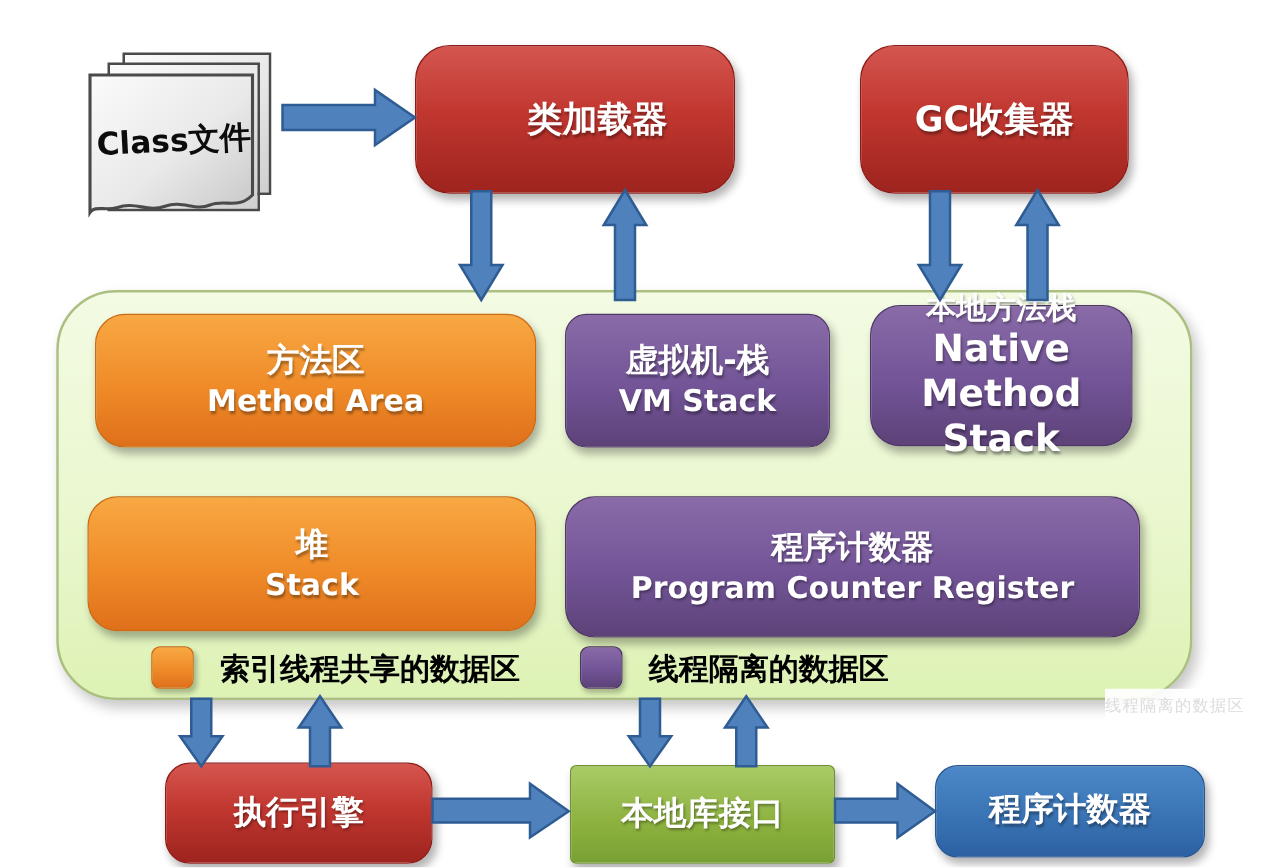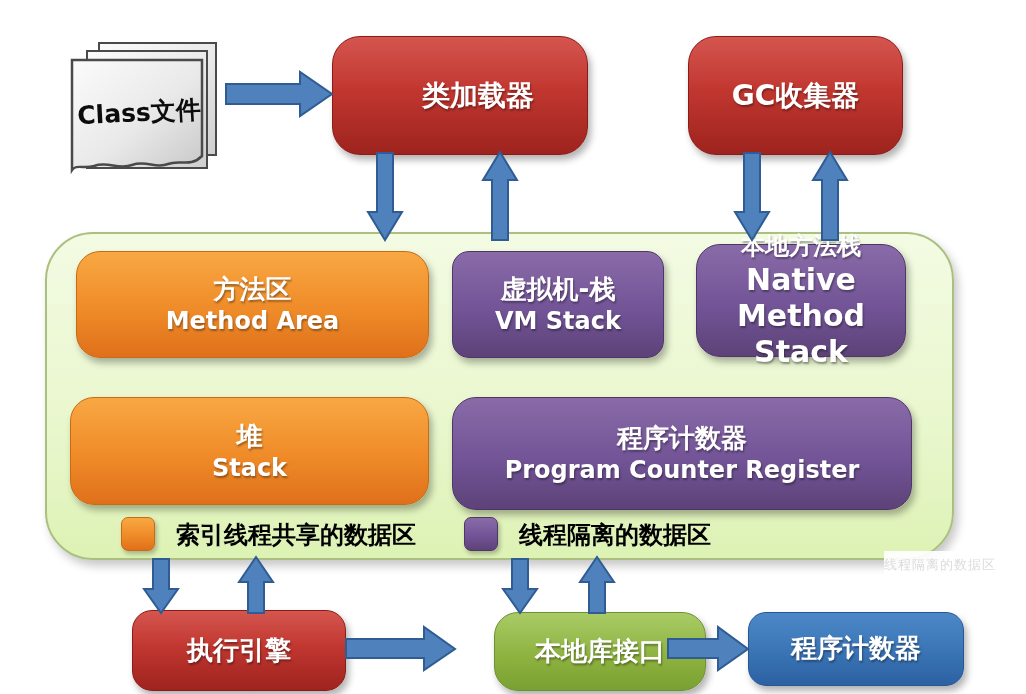--- a/index.html
+++ b/index.html
@@ -24,21 +24,21 @@
   .orange{
     background:linear-gradient(180deg,#f8a843 0%,#ef8b28 55%,#df701b 100%);
     border-radius:24px;border:1px solid #c96a14;
   }
   .purple{
     background:linear-gradient(180deg,#8a6ba8 0%,#725497 55%,#5d4278 100%);
     border-radius:24px;border:1px solid #4e3668;
   }
   .greenbox{
     background:linear-gradient(180deg,#a9cb66 0%,#8cb13e 60%,#79a033 100%);
-    border-radius:24px;border:1px solid #6d9030;margin-left:38px;
+    border-radius:5px;border:1px solid #6d9030;
   }
   .bluebox{
     background:linear-gradient(180deg,#4c88c8 0%,#3a74b5 55%,#2c61a2 100%);
     border-radius:18px;border:1px solid #275691;
   }
   .zh-lg{font-size:28px;line-height:1.25;}
   .zh-md{font-size:26px;line-height:1.3;}
   .en-md{font-size:24px;line-height:1.2;}
   .zh-sm{font-size:24px;line-height:1.3;}
   .en-sm{font-size:30px;line-height:1.2;}

